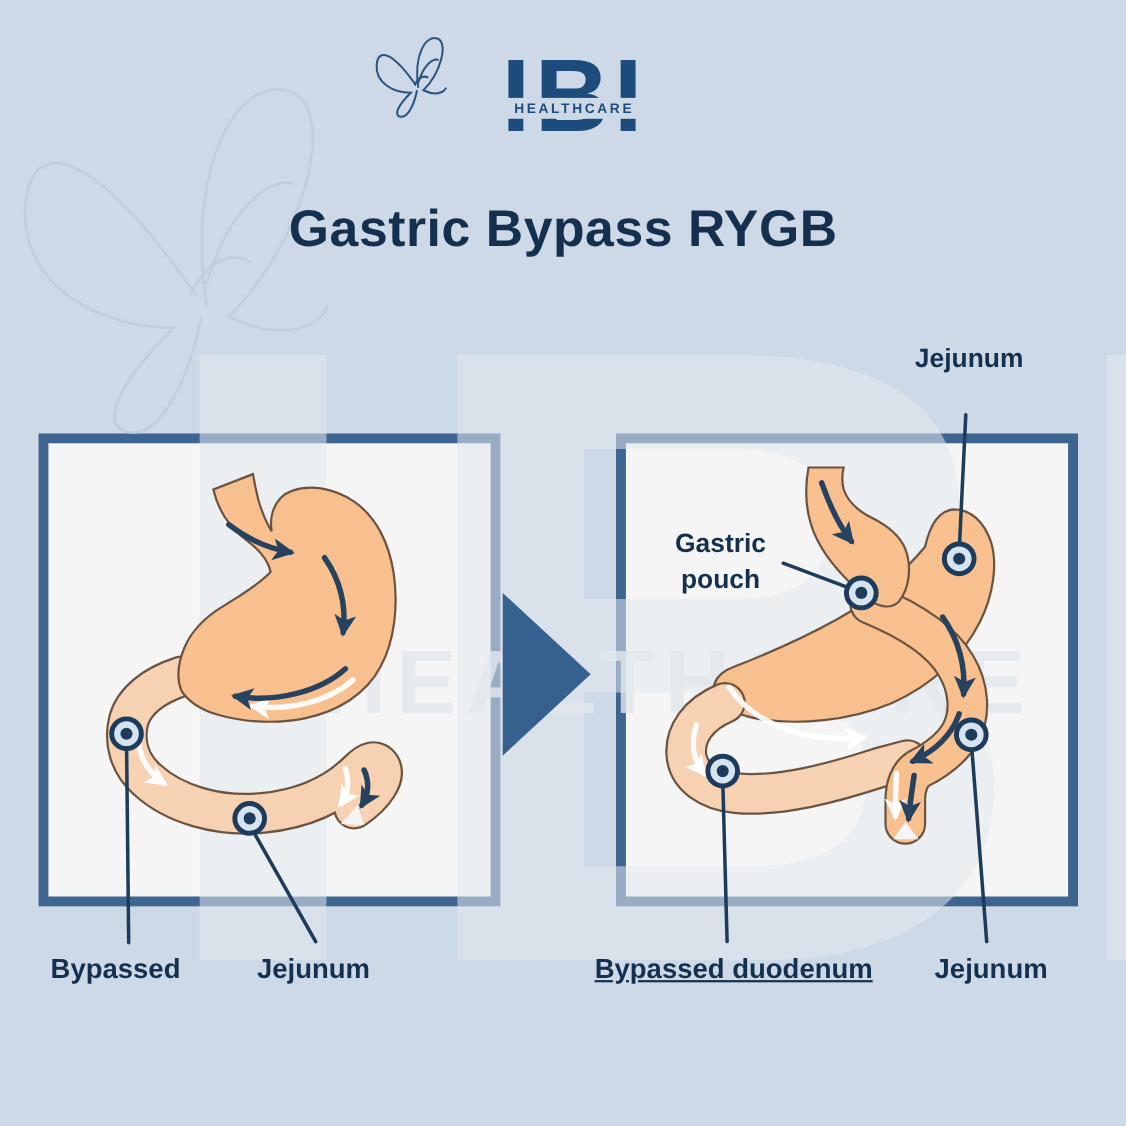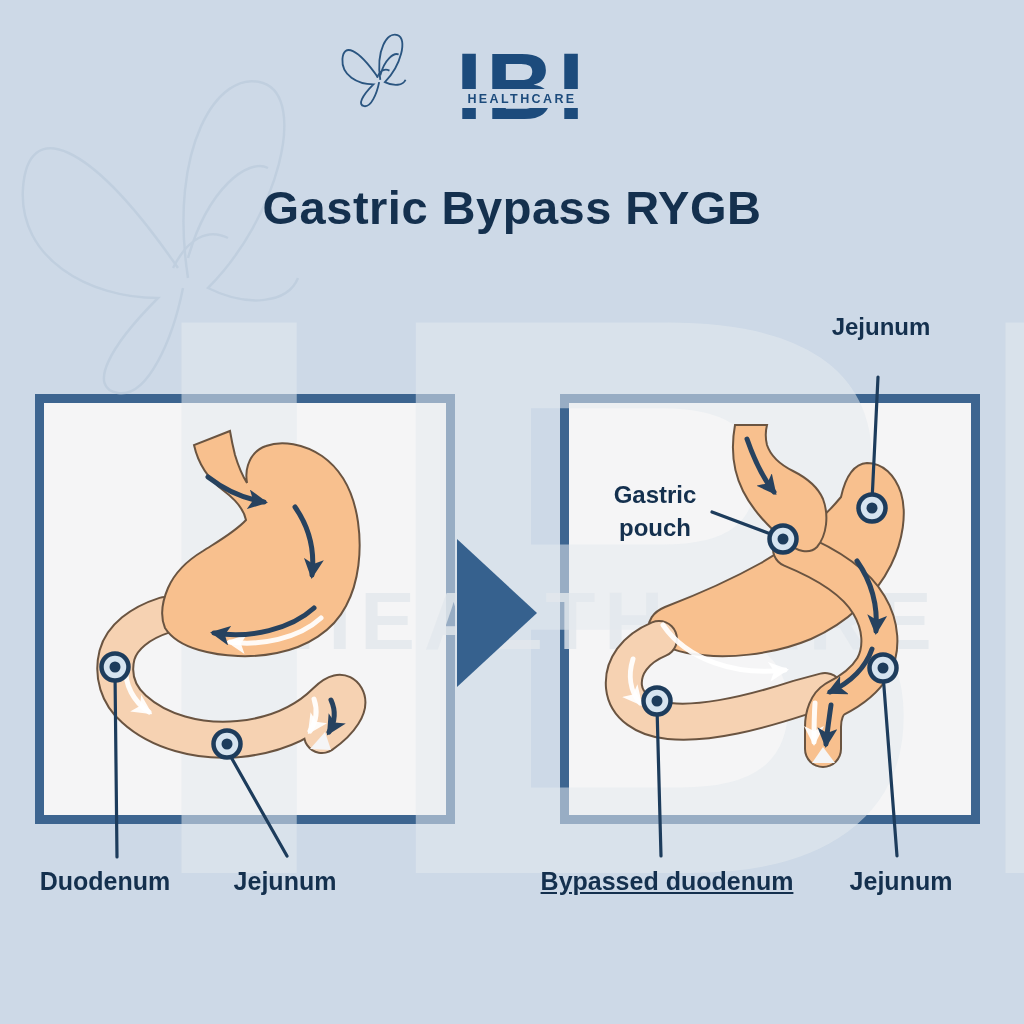--- a/index.html
+++ b/index.html
@@ -194,21 +194,21 @@
       <circle cx="657" cy="701" r="13.5" fill="#d6e4f0" stroke="#1d3c5c" stroke-width="4.5"></circle>
         <circle cx="657" cy="701" r="5.5" fill="#1d3c5c"></circle>
     </g>
     <g>
       <circle cx="883" cy="668" r="13.5" fill="#d6e4f0" stroke="#1d3c5c" stroke-width="4.5"></circle>
         <circle cx="883" cy="668" r="5.5" fill="#1d3c5c"></circle>
     </g>
   </g>
 </svg>
 
-<div class="anno" style="left:105px;top:864px;">Duodenum</div>
+<div class="anno" style="left:105px;top:864px;">Bypassed</div>
 <div class="anno" style="left:285px;top:864px;">Jejunum</div>
 <div class="anno" style="left:667px;top:864px;text-decoration:underline;">Bypassed duodenum</div>
 <div class="anno" style="left:901px;top:864px;">Jejunum</div>
 
 <div class="anno multiline" style="left:881px;top:310px;width:240px;font-size:24px;">
   <span>Jejunum</span>
 </div>
 
 <div class="anno multiline" style="left:655px;top:478px;width:140px;font-size:24px;">
   <span>Gastric</span>

